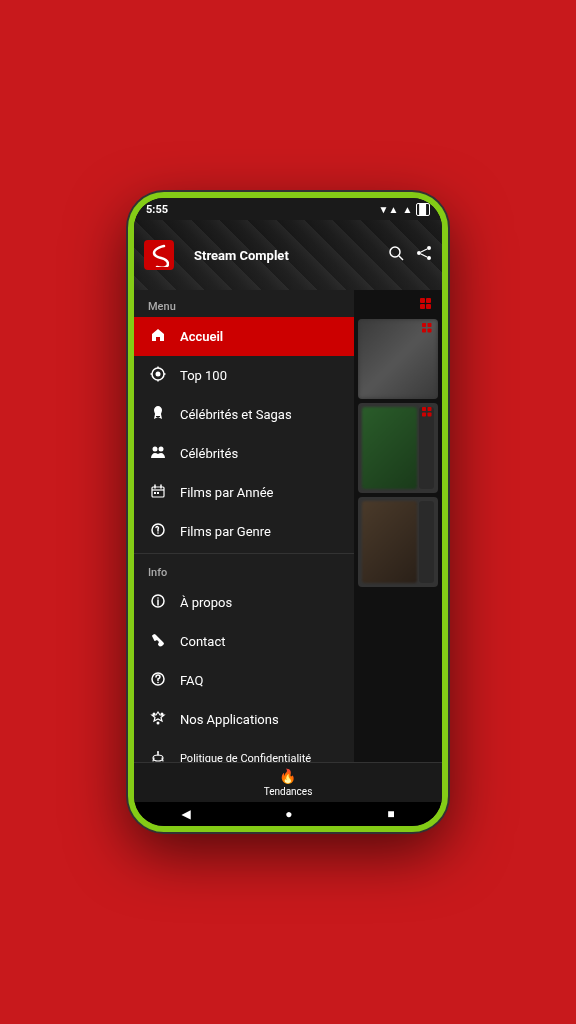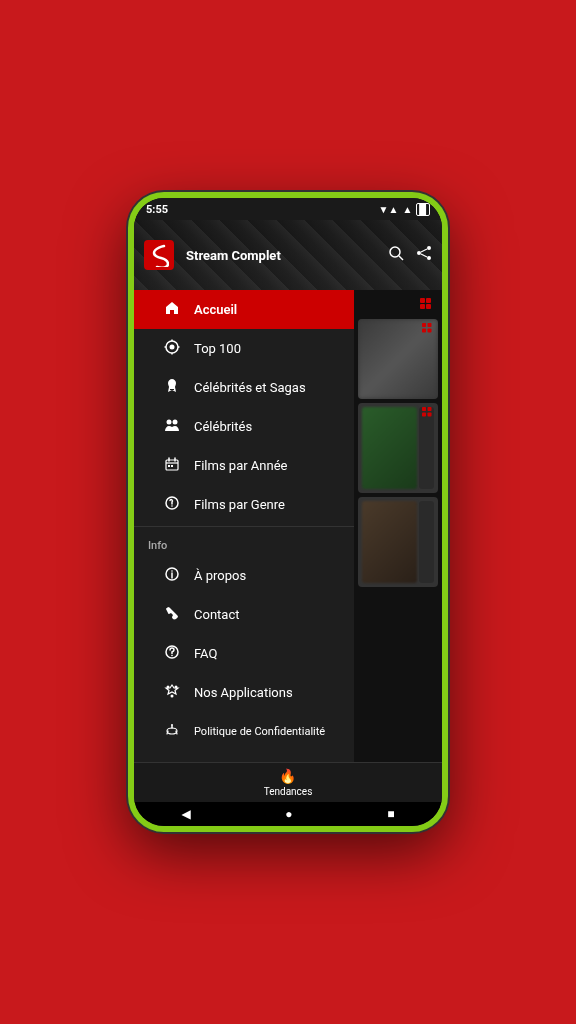--- a/index.html
+++ b/index.html
@@ -61,21 +61,21 @@
     }
     .header-content {
       position: relative;
       z-index: 2;
       display: flex;
       align-items: center;
       justify-content: space-between;
       padding: 8px 10px;
       height: 100%;
     }
-    .logo-area { display: flex; align-items: center; gap: 12px; }
+    .logo-area { display: flex; align-items: center; gap: 20px; }
     .logo-s {
       width: 30px;
       height: 30px;
       background: #cc0000;
       border-radius: 4px;
       display: flex;
       align-items: center;
       justify-content: center;
       font-size: 20px;
       font-weight: 900;
@@ -112,21 +112,21 @@
     .drawer-section-label {
       color: #aaa;
       font-size: 11px;
       padding: 10px 14px 4px;
       font-weight: 500;
       text-transform: none;
     }
     .menu-item {
       display: flex;
       align-items: center;
-      padding: 10px 28px;
+      padding: 10px 14px;
       gap: 12px;
       cursor: pointer;
       position: relative;
     }
     .menu-item.active {
       background: #cc0000;
     }
     .menu-icon {
       width: 20px;
       text-align: center;
@@ -269,20 +269,21 @@
               </svg>
           </span>
         </div>
       </div>
     </div>
 
     <div class="main-content">
 
       <div class="drawer">
 
+        <div class="drawer-section-label">Menu</div>
 
         <div class="menu-item active">
           <span class="menu-icon">
             <svg width="16" height="16" viewBox="0 0 16 16" fill="white">
                 <path d="M8 2L2 7V14H6V10H10V14H14V7L8 2Z" fill="white"></path>
               </svg>
           </span>
           <span class="menu-label">Accueil</span>
         </div>
 

